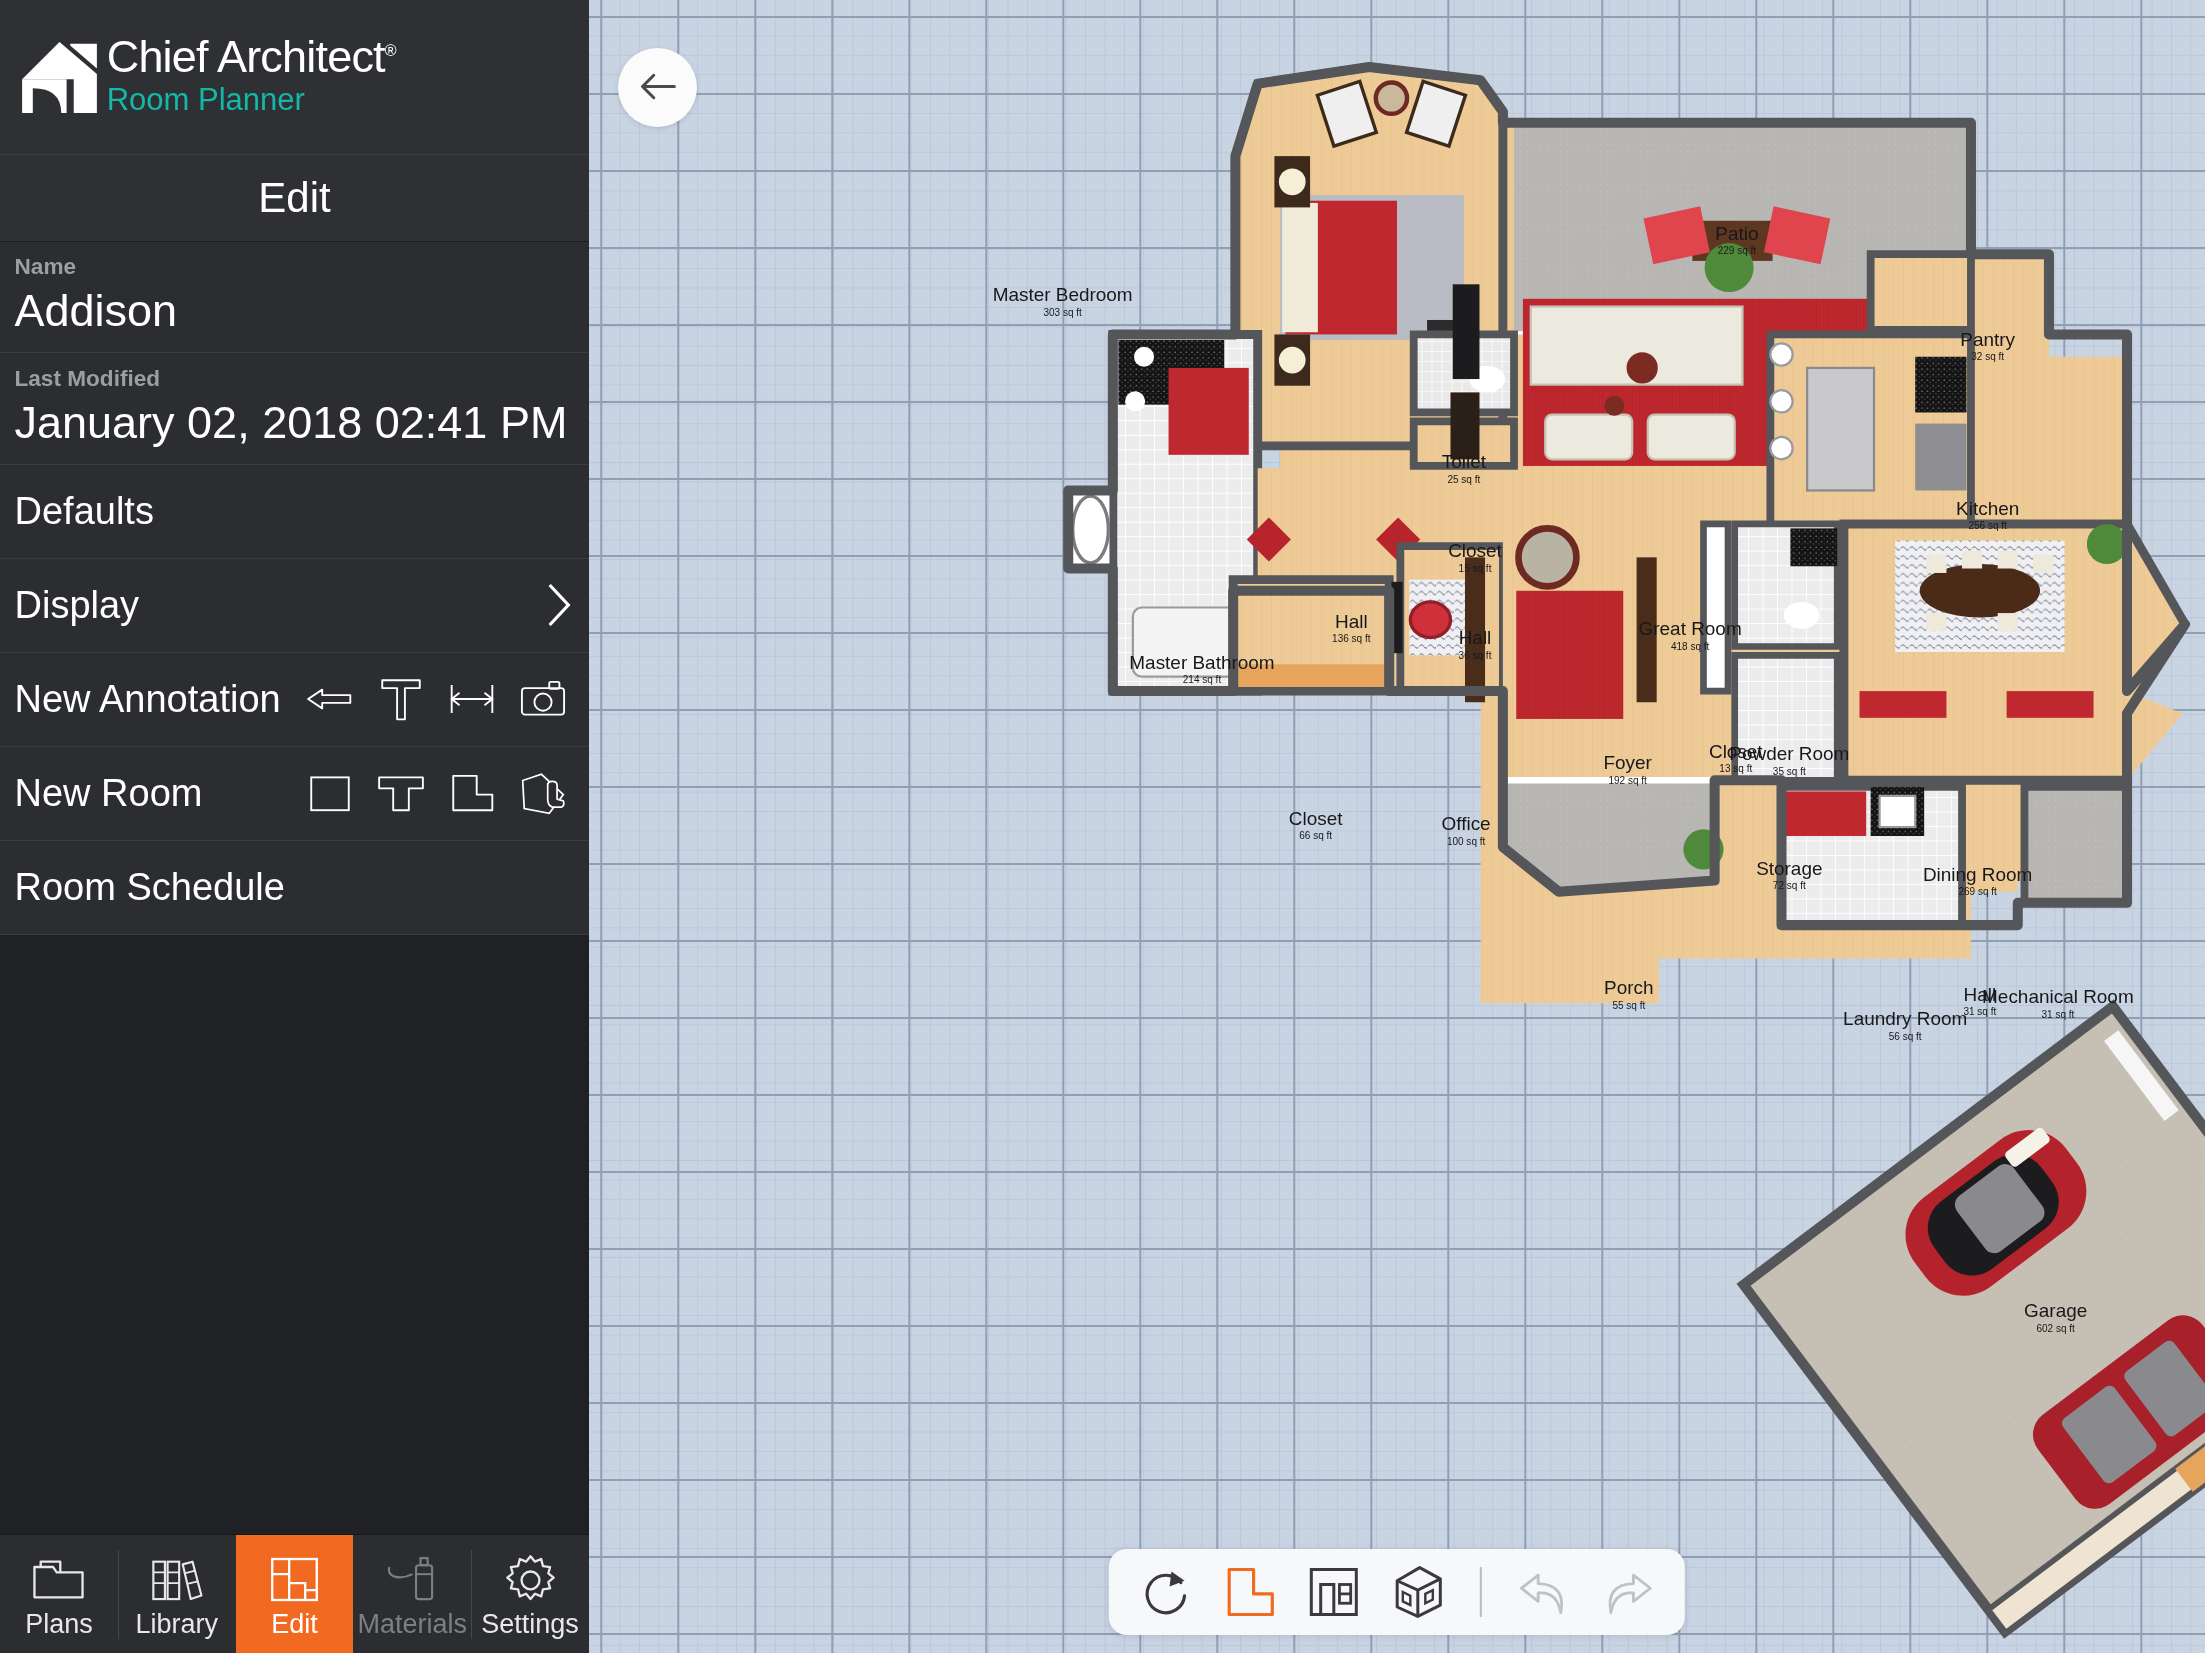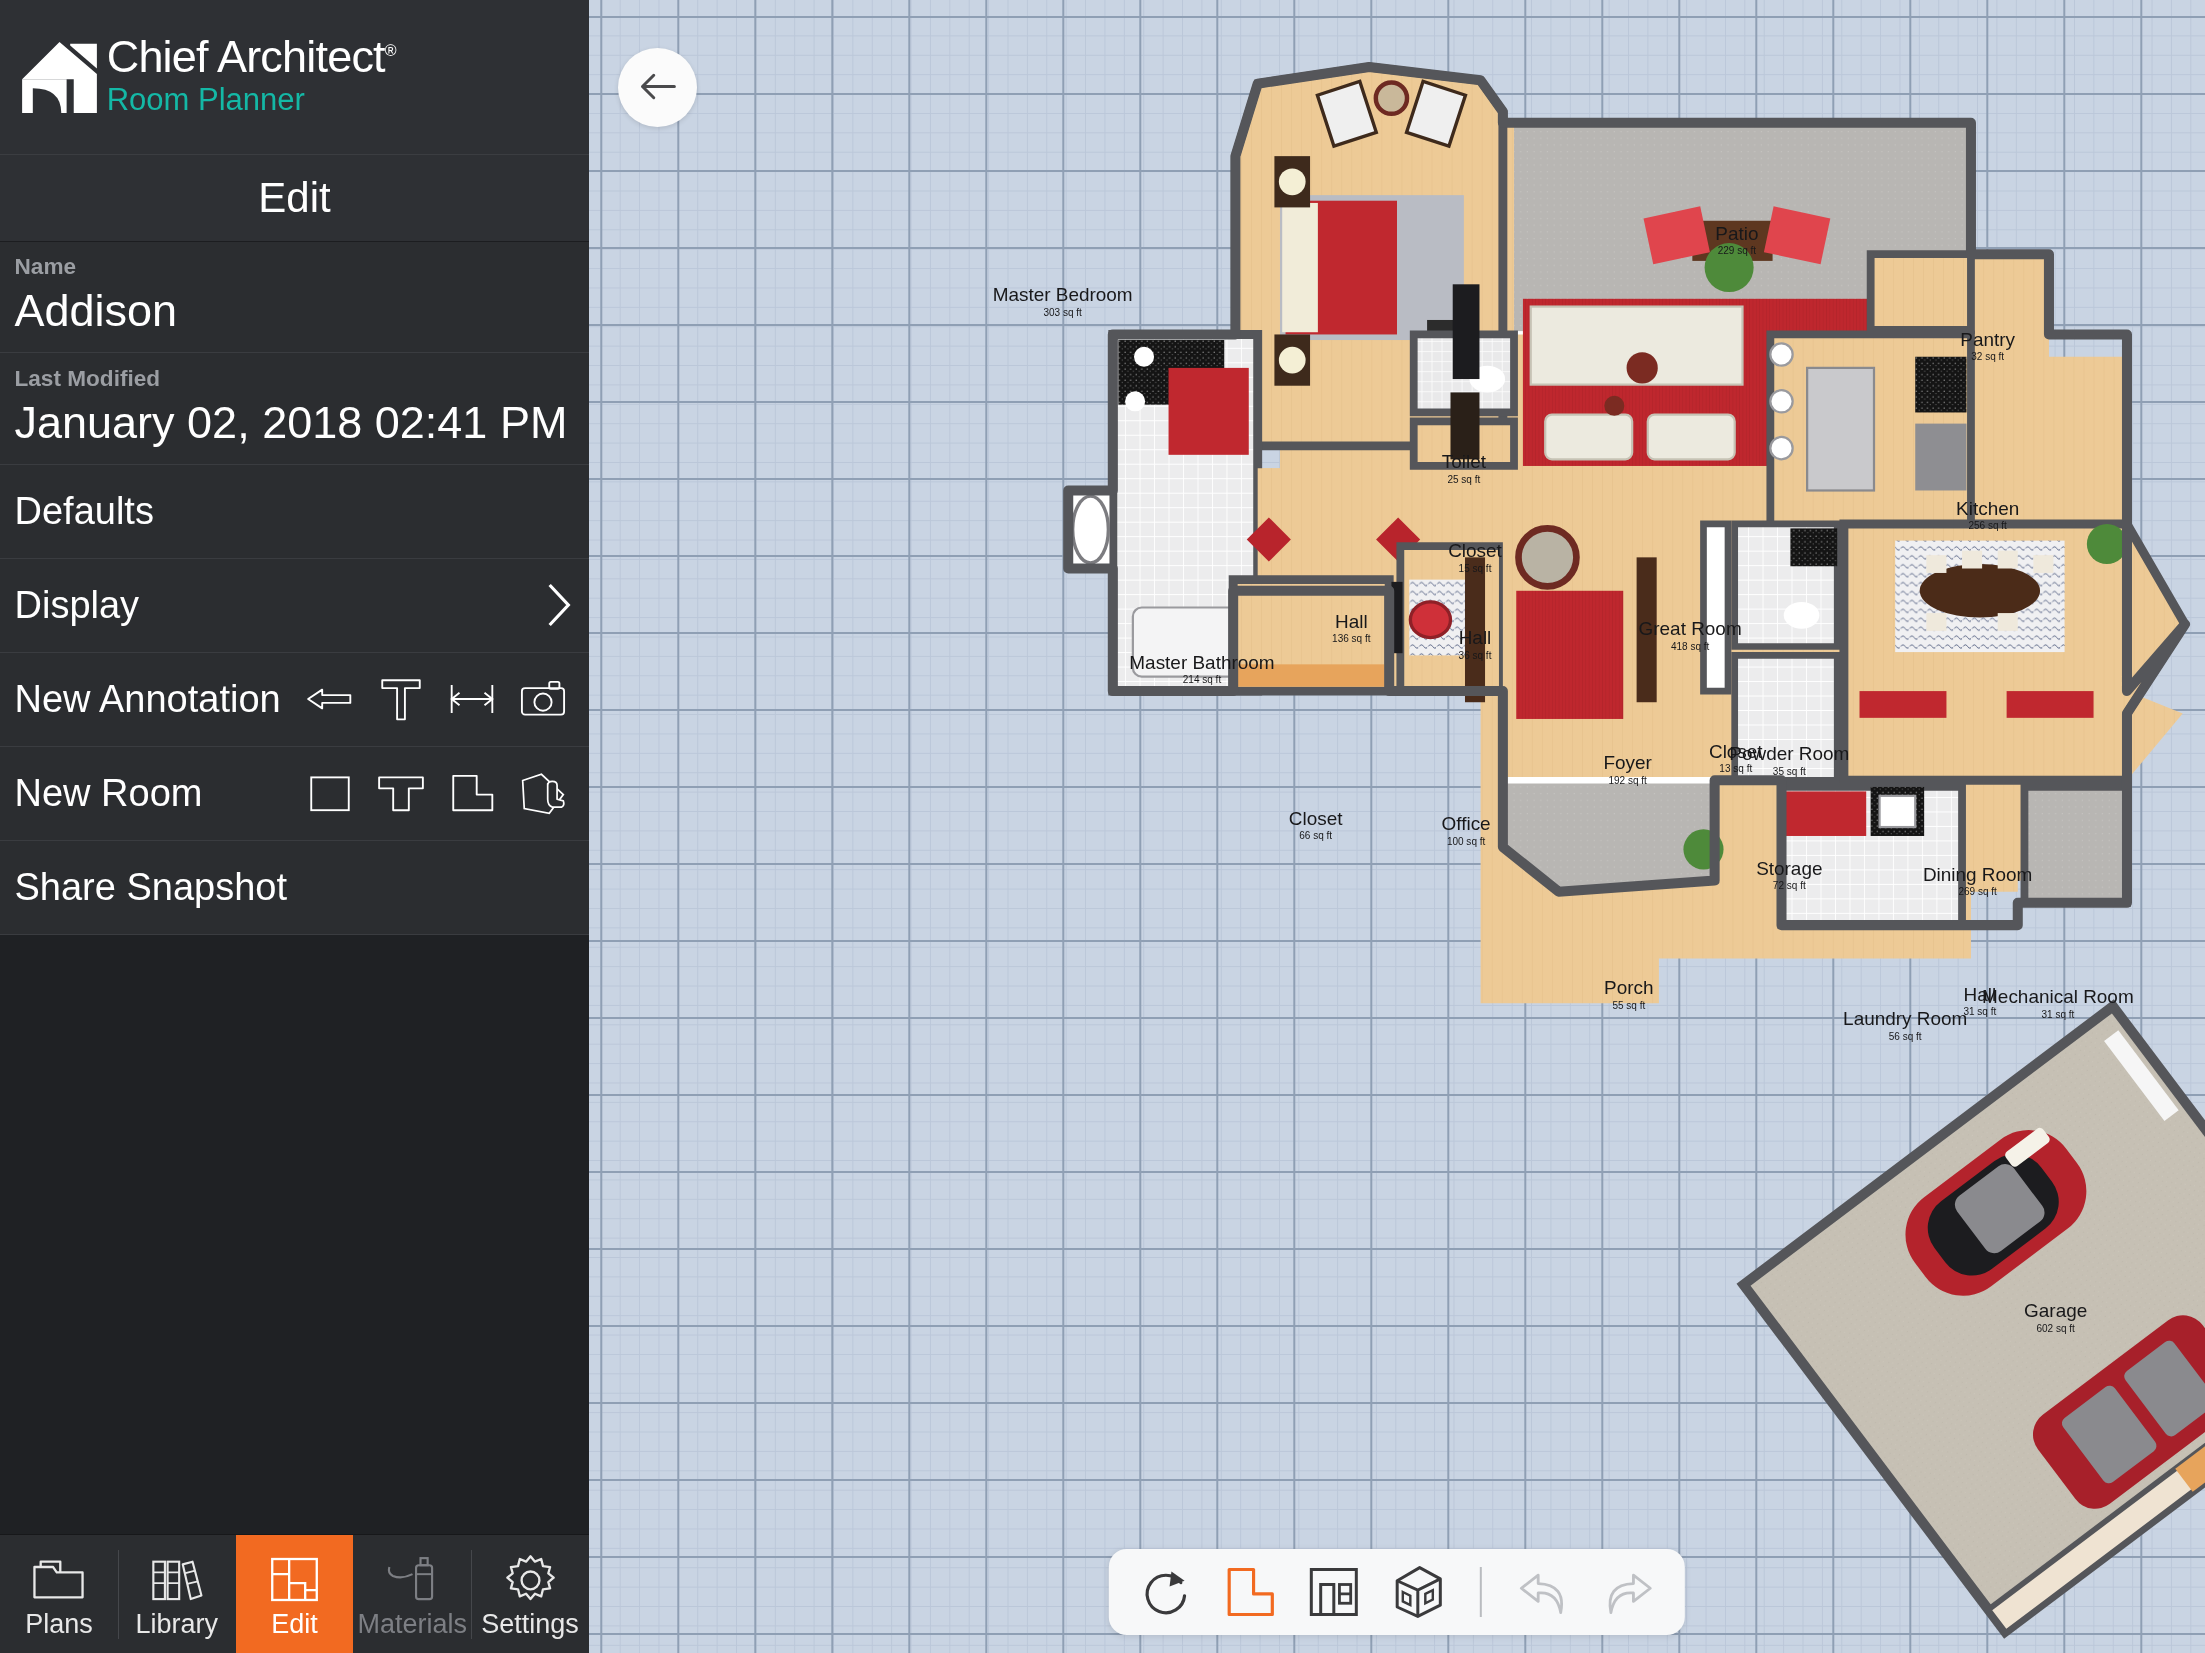--- a/index.html
+++ b/index.html
@@ -241,25 +241,25 @@
         </span>
         <span class="ico">
           <svg viewBox="0 0 64 64" width="50" height="50">
             <path d="M6 16 L30 8 L58 34 L40 58 L8 52 Z" fill="none" stroke="#fff" stroke-width="2.2"></path>
             <path d="M38 20 L38 40 Q38 48 44 50 L56 50 Q60 48 58 42 L50 40 L50 22 Q50 17 44 17 Q38 17 38 22 Z" fill="#2b2d30" stroke="#fff" stroke-width="2.2" stroke-linejoin="round"></path>
           </svg>
         </span>
       </span>
     </div>
 
-
     <div class="menu-row">
-      <span class="label">Share Snapshot</span>
+      <span class="label">Room Schedule</span>
       <span class="spacer"></span>
     </div>
+
 
     <div class="sidebar-fill"></div>
 
     <nav id="tabbar">
       <div class="tab">
         <span class="ticon">
           <svg viewBox="0 0 64 64" width="57" height="57">
             <path d="M5 18 L5 52 L59 52 L59 24 L30 24 L26 18 Z" fill="none" stroke="#e8e8e8" stroke-width="2.6" stroke-linejoin="round"></path>
             <path d="M12 18 L12 12 L34 12 L34 24" fill="none" stroke="#e8e8e8" stroke-width="2.6" stroke-linejoin="round"></path>
           </svg>

